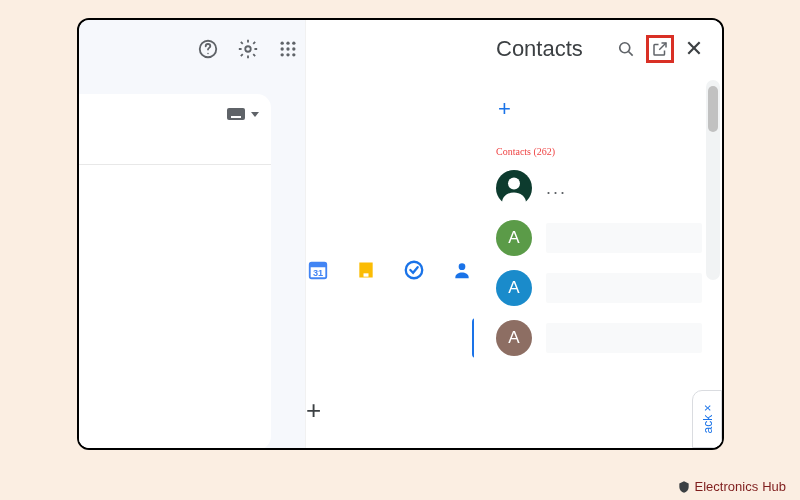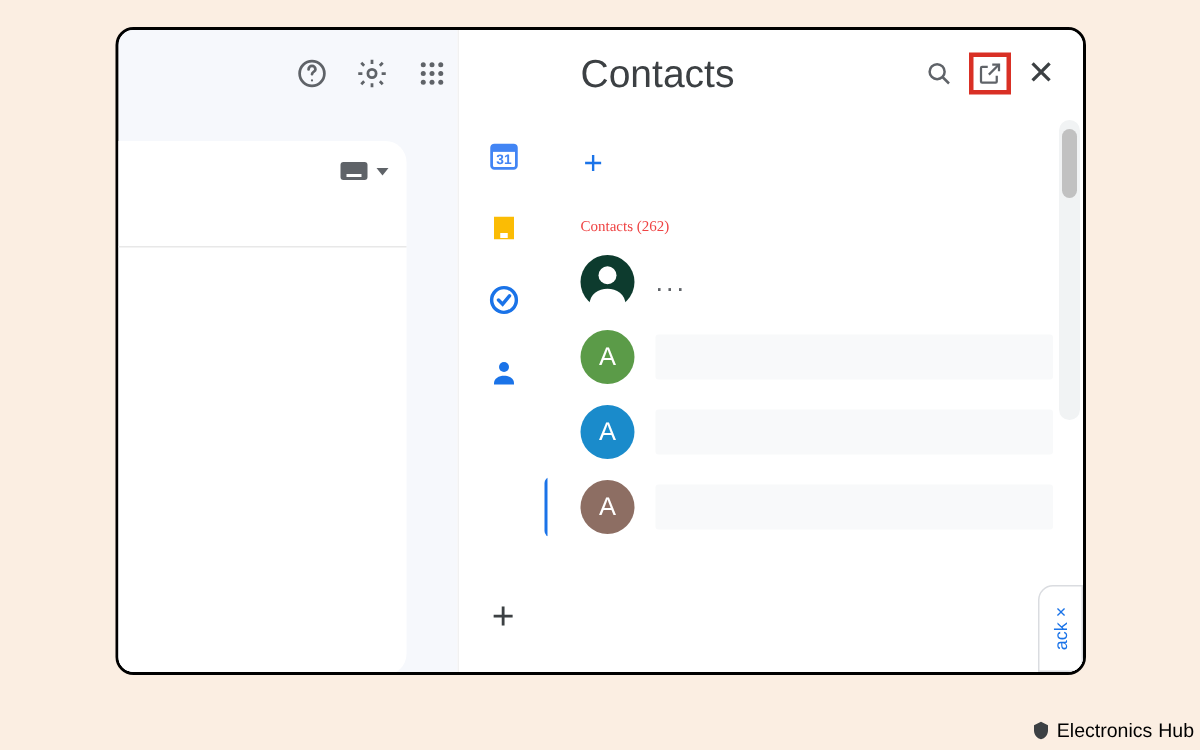--- a/index.html
+++ b/index.html
@@ -83,21 +83,21 @@
     background: #e8e8e8;
     margin-top: 36px;
   }
 
   
   .rail {
     flex: 0 0 60px;
     background: #fff;
     border-left: 1px solid #f1f1f1;
     display: flex;
-    flex-direction: column;
+    flex-direction: row;
     align-items: center;
     padding-top: 72px;
     gap: 24px;
     position: relative;
   }
   .rail-icon {
     width: 24px; height: 24px;
     display:flex; align-items:center; justify-content:center;
     cursor:pointer;
     position: relative;
@@ -137,21 +137,21 @@
     flex-direction: column;
   }
   .panel-head {
     height: 58px;
     display: flex;
     align-items: center;
     padding: 0 14px 0 22px;
     gap: 6px;
   }
   .panel-title {
-    font-size: 26px;
+    font-size: 22px;
     color: #3c4043;
     font-weight: 400;
     flex: 1;
   }
   .head-btn {
     width: 28px; height: 28px;
     display: flex; align-items: center; justify-content:center;
     color:#3c4043;
     cursor:pointer;
   }
@@ -241,23 +241,23 @@
   }
   .feedback-text {
     transform: rotate(-90deg);
     font-size: 12px;
     color:#1a73e8;
     white-space:nowrap;
   }
 
   .logo {
     position:absolute;
-    right: 4px; bottom: 6px;
+    right: 14px; bottom: 6px;
     font-size: 13px;
-    color:#000000;
+    color:#7f1d1d;
     display:flex; align-items:center; gap:4px;
   }
   .logo-strong { font-weight: 400; }
   .logo-ic {
     width:14px; height:14px;
   }
 
   svg { display:block; }
 </style>
 </head>

